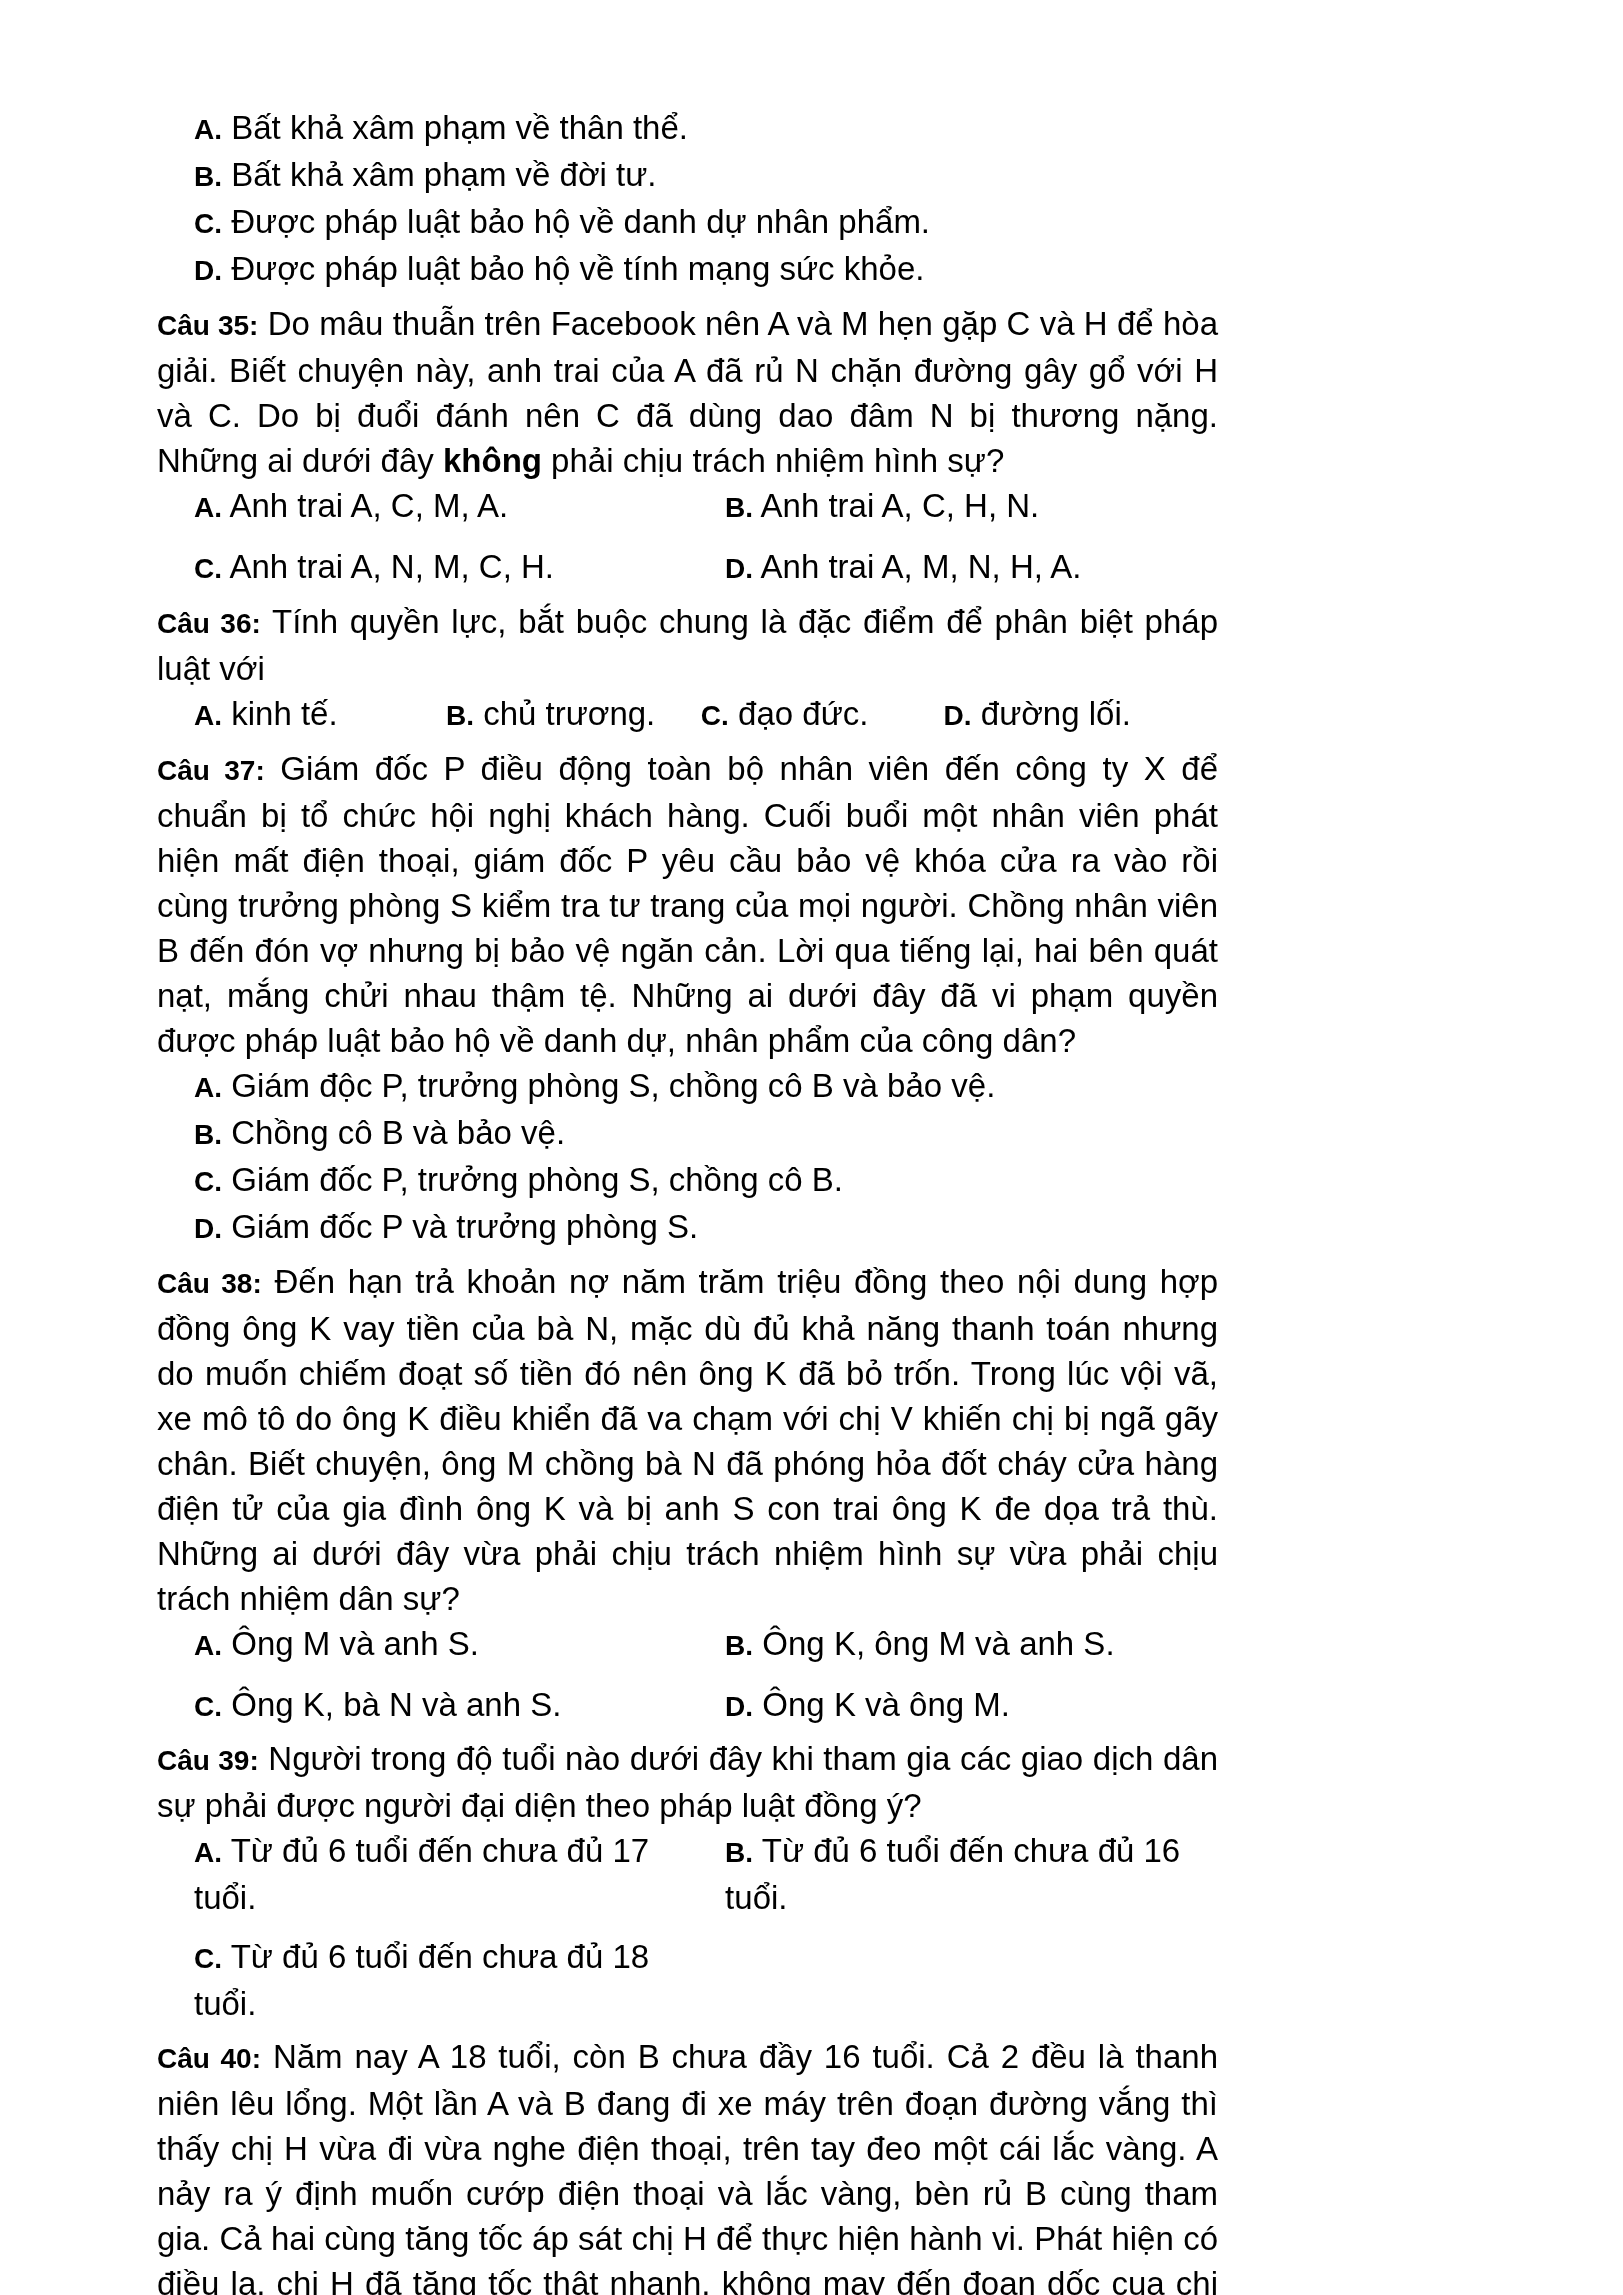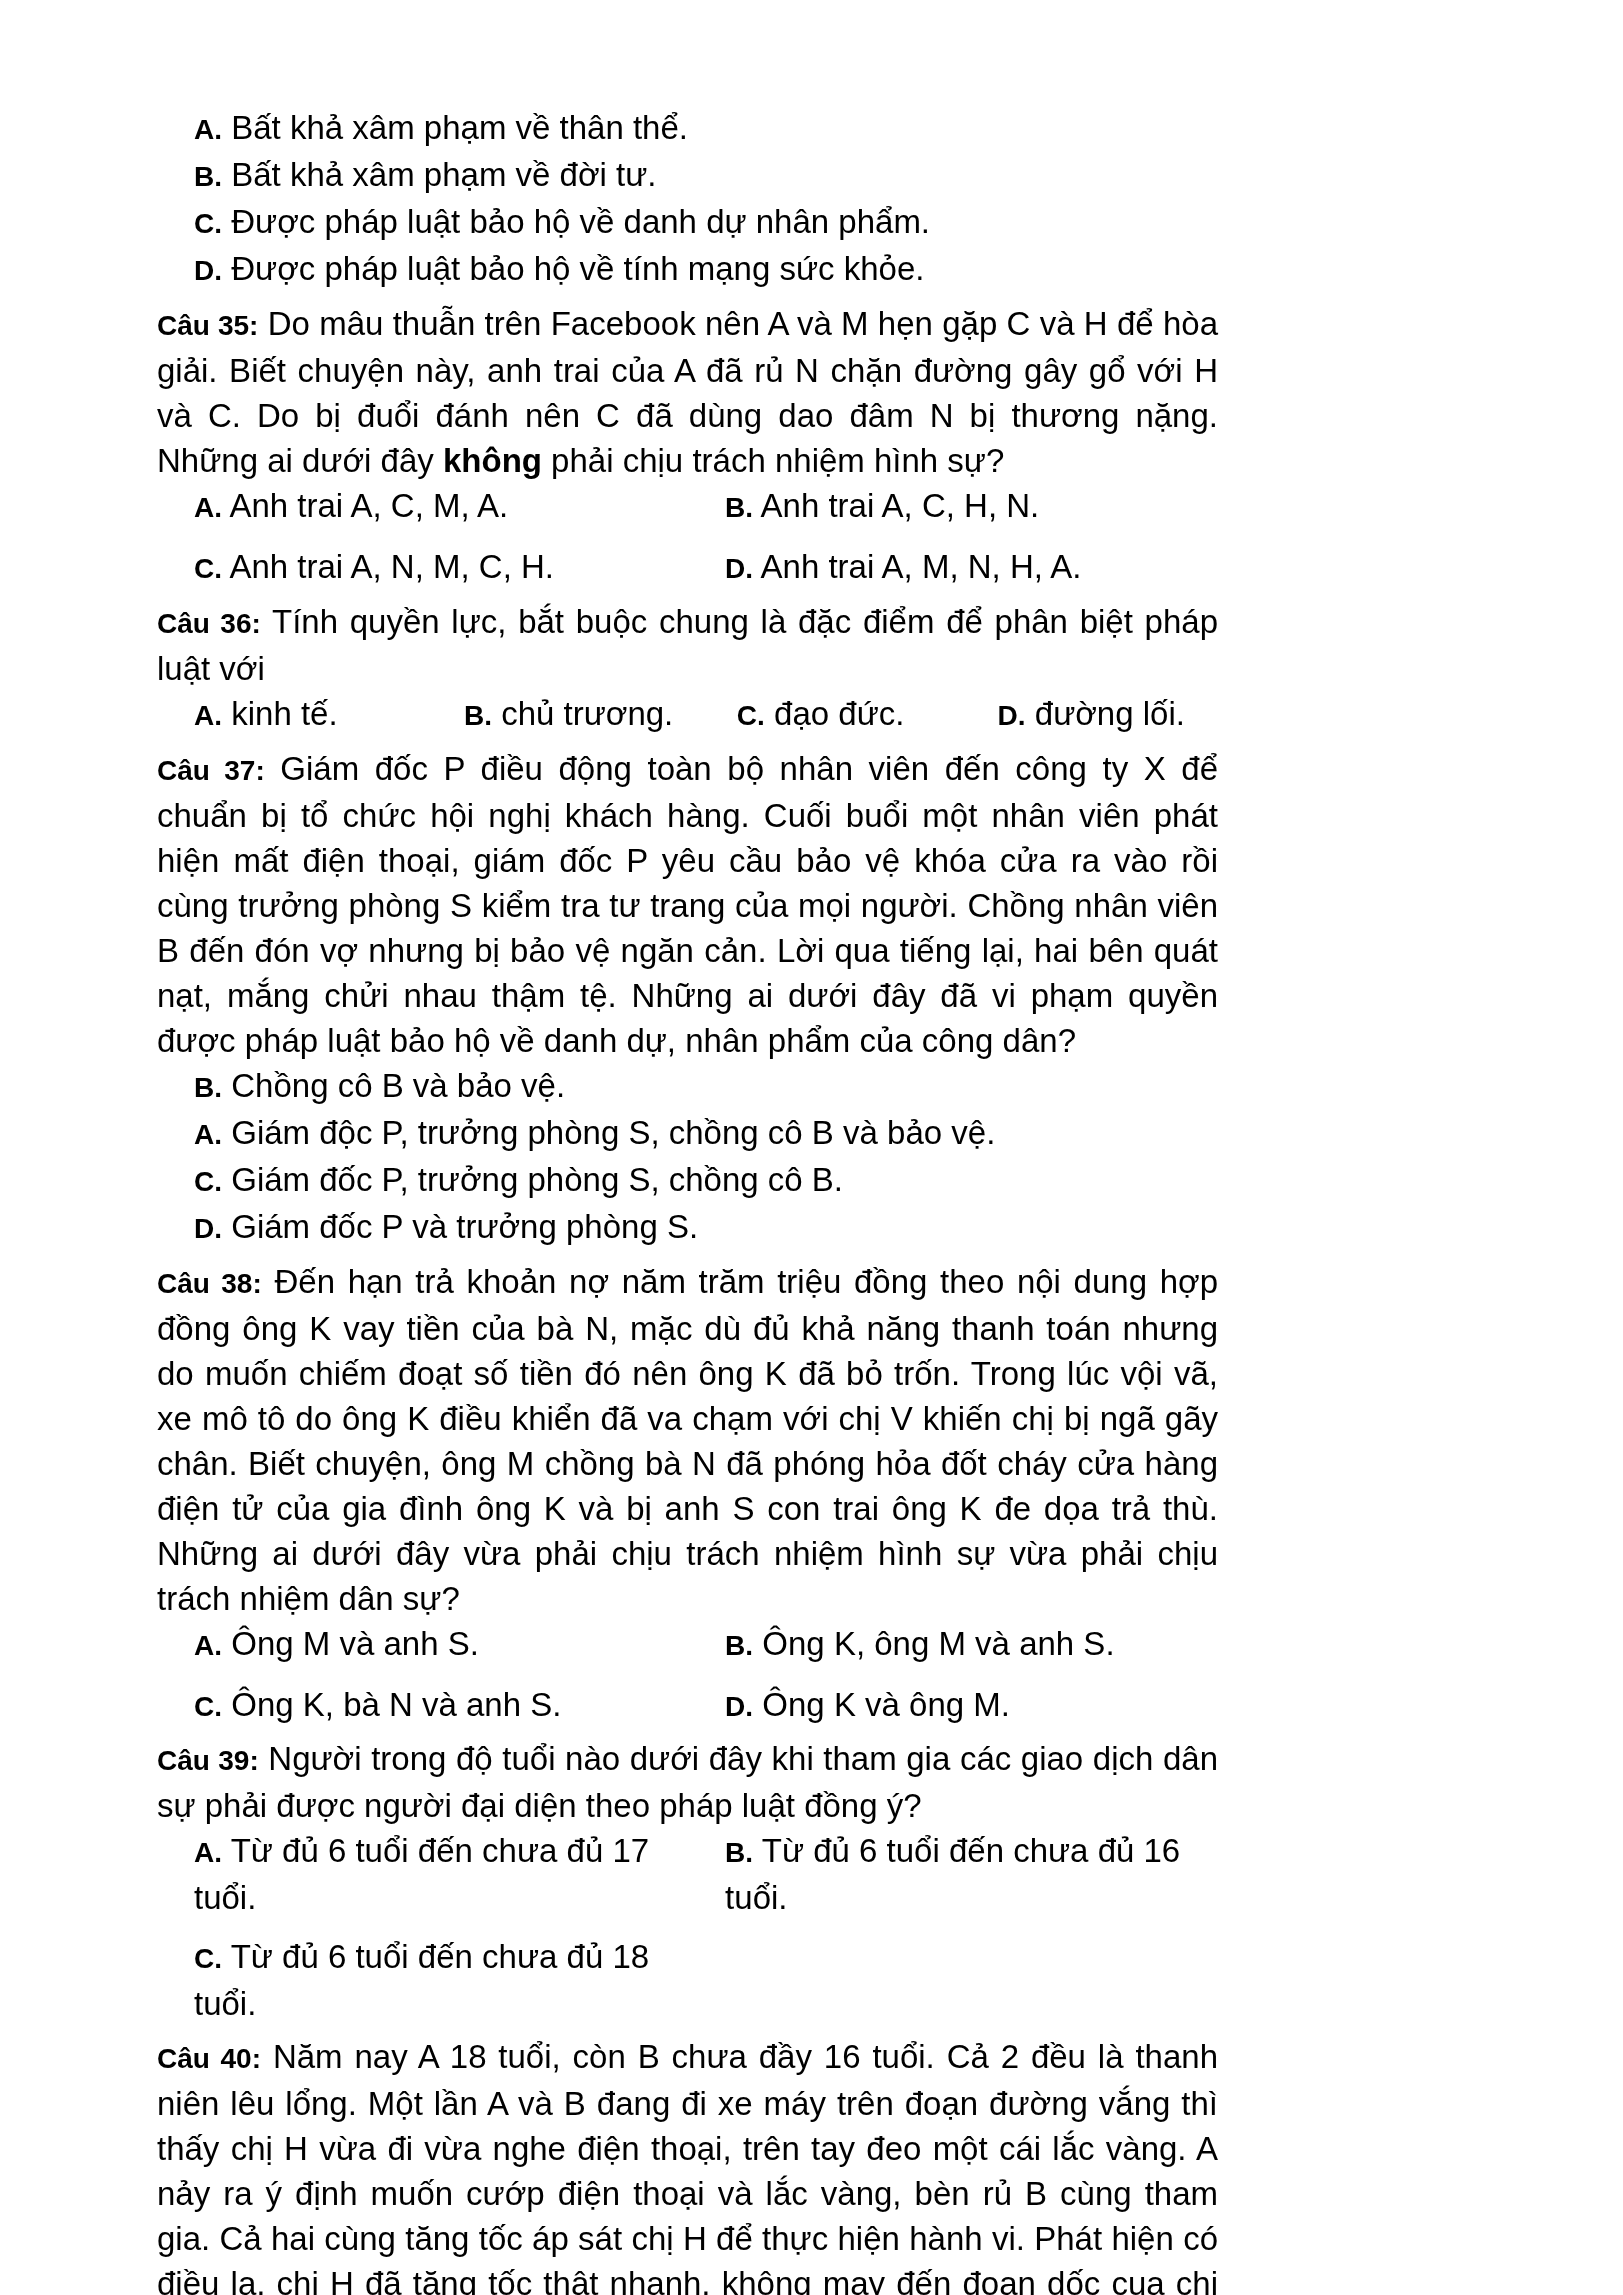--- a/index.html
+++ b/index.html
@@ -34,21 +34,20 @@
   .opts-2col {
     margin-left: 37px;
     display: grid;
     grid-template-columns: 50.5% 49.5%;
     gap: 14px;
   }
   .opts-4col {
     margin-left: 37px;
     display: grid;
     grid-template-columns: 24.6% 24.9% 23.7% 26.8%;
-    gap: 18px;
   }
   .opt { margin: 0; }
   .footer {
     margin: 42px 0 0 0;
     text-align: left;
   }
 </style>
 </head>
 <body>
 
@@ -78,22 +77,22 @@
         <p class="opt"><b class="letter">A.</b> <span>kinh tế.</span></p>
         <p class="opt"><b class="letter">B.</b> <span>chủ trương.</span></p>
         <p class="opt"><b class="letter">C.</b> <span>đạo đức.</span></p>
         <p class="opt"><b class="letter">D.</b> <span>đường lối.</span></p>
       </div>
     </div>
 
     <div class="question">
       <p class="qtext"><span class="qlabel">Câu 37:</span> <span>Giám đốc P điều động toàn bộ nhân viên đến công ty X để chuẩn bị tổ chức hội nghị khách hàng. Cuối buổi một nhân viên phát hiện mất điện thoại, giám đốc P yêu cầu bảo vệ khóa cửa ra vào rồi cùng trưởng phòng S kiểm tra tư trang của mọi người. Chồng nhân viên B đến đón vợ nhưng bị bảo vệ ngăn cản. Lời qua tiếng lại, hai bên quát nạt, mắng chửi nhau thậm tệ. Những ai dưới đây đã vi phạm quyền được pháp luật bảo hộ về danh dự, nhân phẩm của công dân?</span></p>
       <div class="opts-list">
+        <p class="opt"><b class="letter">A.</b> <span>Giám độc P, trưởng phòng S, chồng cô B và bảo vệ.</span></p>
         <p class="opt"><b class="letter">B.</b> <span>Chồng cô B và bảo vệ.</span></p>
-        <p class="opt"><b class="letter">A.</b> <span>Giám độc P, trưởng phòng S, chồng cô B và bảo vệ.</span></p>
         <p class="opt"><b class="letter">C.</b> <span>Giám đốc P, trưởng phòng S, chồng cô B.</span></p>
         <p class="opt"><b class="letter">D.</b> <span>Giám đốc P và trưởng phòng S.</span></p>
       </div>
     </div>
 
     <div class="question">
       <p class="qtext"><span class="qlabel">Câu 38:</span> <span>Đến hạn trả khoản nợ năm trăm triệu đồng theo nội dung hợp đồng ông K vay tiền của bà N, mặc dù đủ khả năng thanh toán nhưng do muốn chiếm đoạt số tiền đó nên ông K đã bỏ trốn. Trong lúc vội vã, xe mô tô do ông K điều khiển đã va chạm với chị V khiến chị bị ngã gãy chân. Biết chuyện, ông M chồng bà N đã phóng hỏa đốt cháy cửa hàng điện tử của gia đình ông K và bị anh S con trai ông K đe dọa trả thù. Những ai dưới đây vừa phải chịu trách nhiệm hình sự vừa phải chịu trách nhiệm dân sự?</span></p>
       <div class="opts-2col">
         <p class="opt"><b class="letter">A.</b> <span>Ông M và anh S.</span></p>
         <p class="opt"><b class="letter">B.</b> <span>Ông K, ông M và anh S.</span></p>

